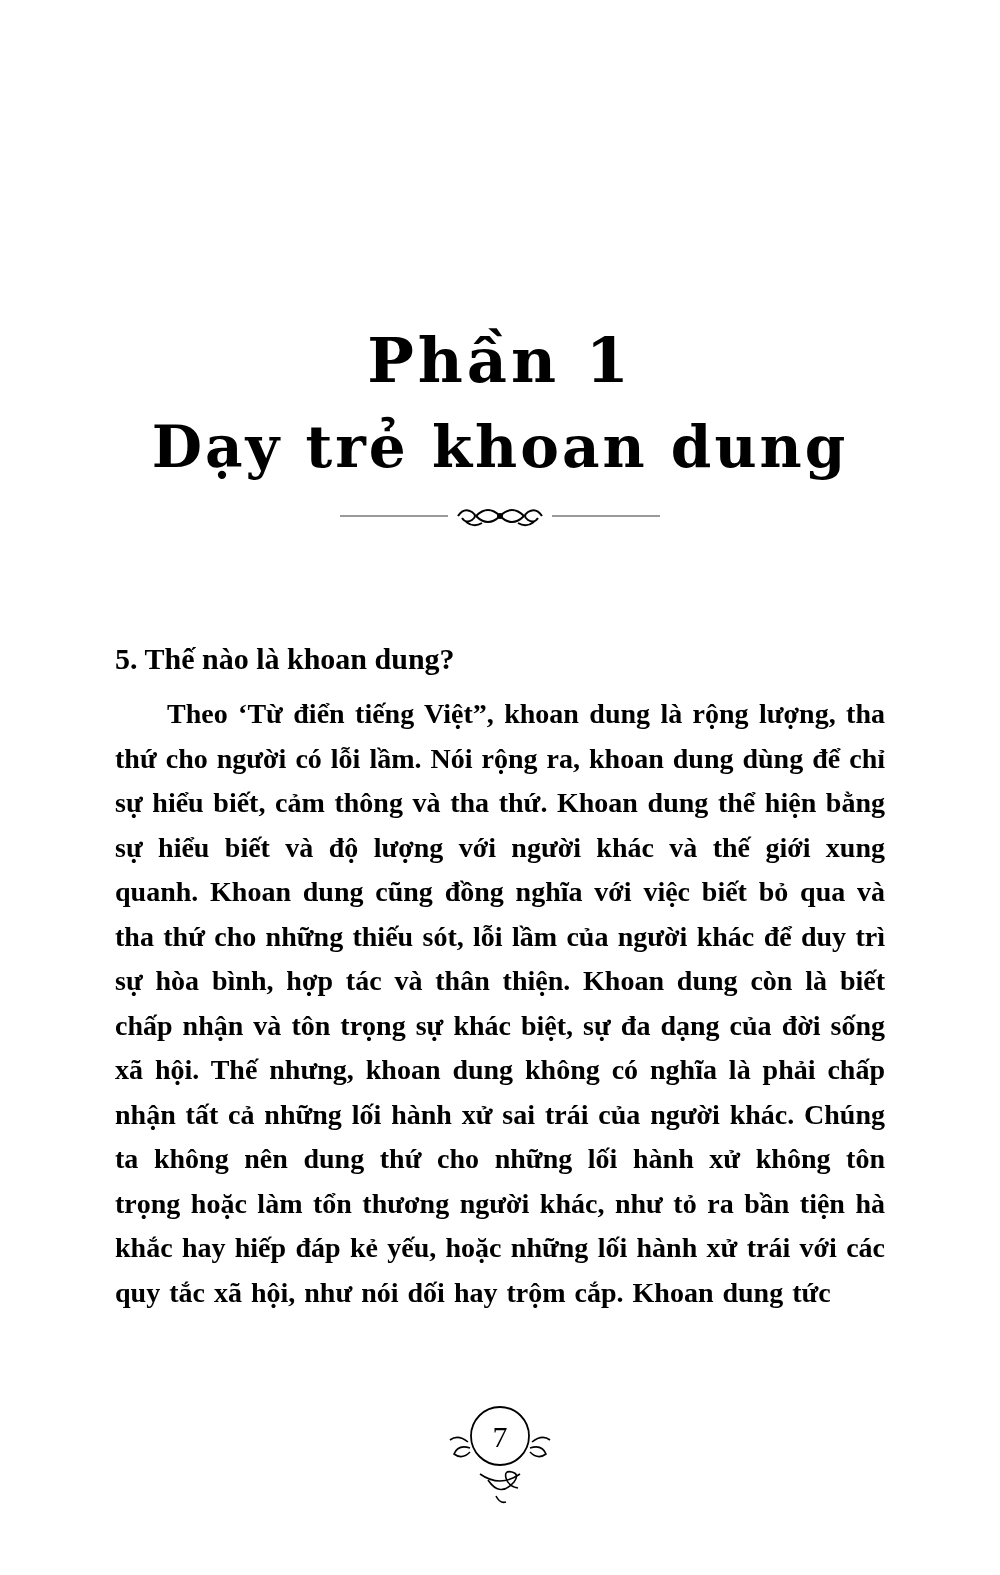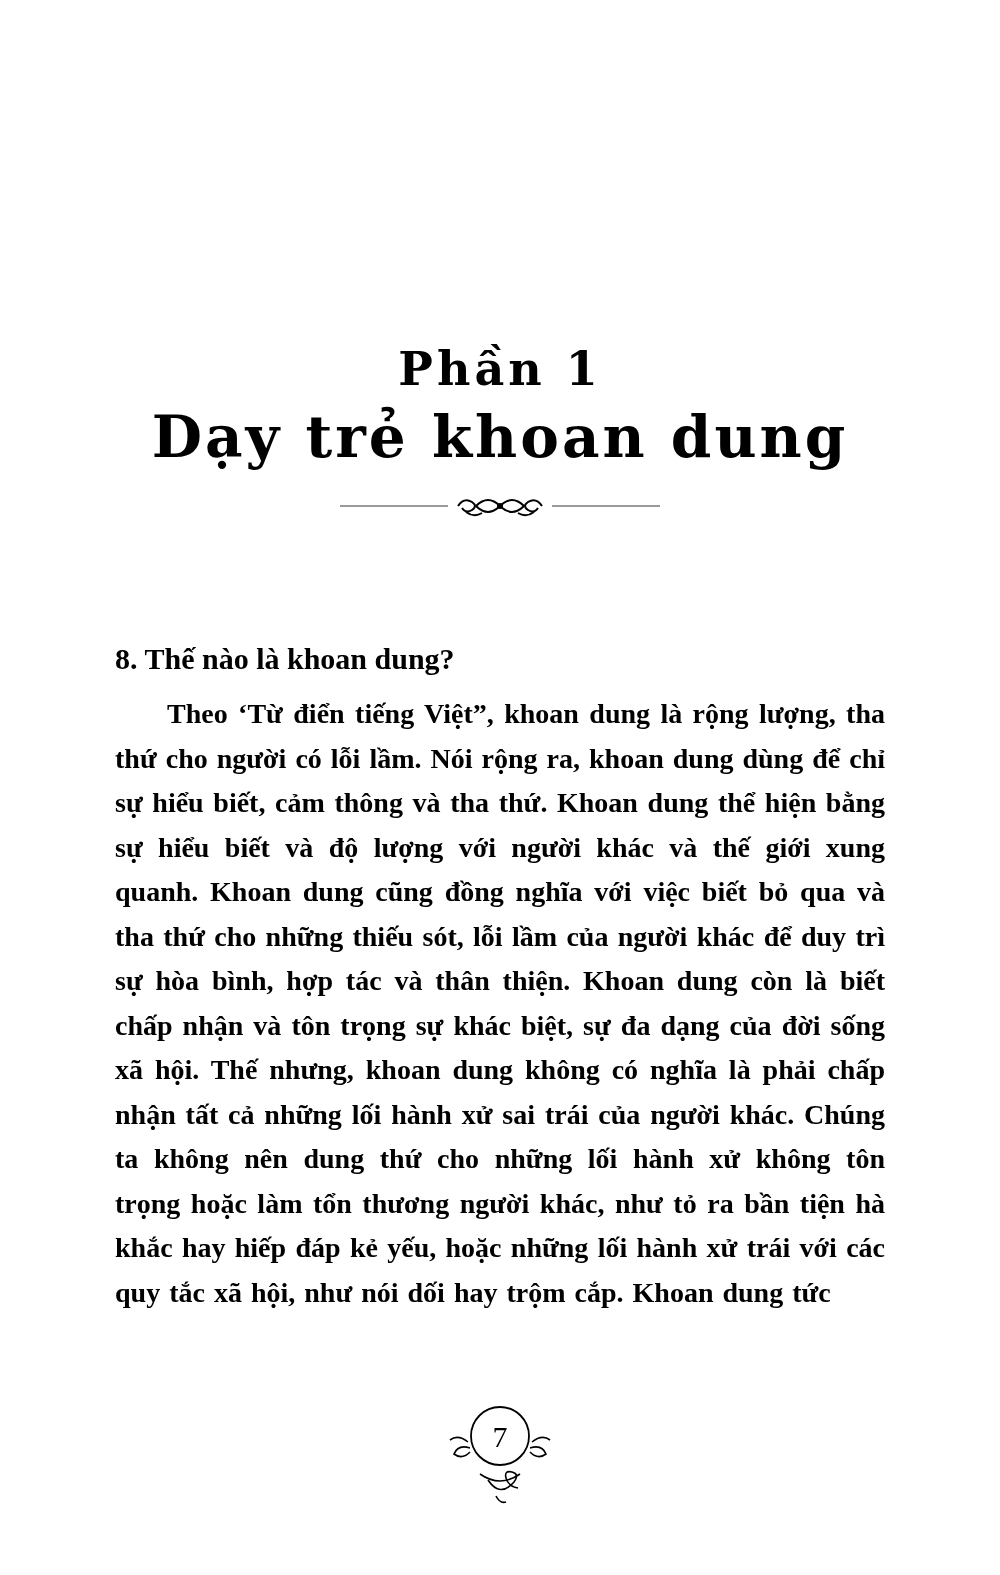--- a/index.html
+++ b/index.html
@@ -19,30 +19,30 @@
 
   
   .title-block {
     position: absolute;
     top: 330px;
     left: 0;
     width: 100%;
     text-align: center;
   }
   .part-title {
-    margin: 16px;
+    margin: 0;
     font-family: "DejaVu Serif", serif;
     font-weight: 900;
-    font-size: 46px;
+    font-size: 62px;
     letter-spacing: 4px;
     color: #000;
     line-height: 1.0;
   }
   .part-subtitle {
-    margin: 16px 0 0 0;
+    margin: 26px 0 0 0;
     font-family: "DejaVu Serif", serif;
     font-weight: 900;
     font-size: 58px;
     letter-spacing: 3px;
     color: #000;
     line-height: 1.0;
   }
   .divider {
     margin: 26px auto 0 auto;
     width: 320px;
@@ -122,21 +122,21 @@
           <path d="M136,14 q12,12 24,0 q12,-12 24,0"></path>
           <circle cx="160" cy="14" r="3" fill="#000" stroke="none"></circle>
           <path d="M126,20 q8,6 16,1"></path>
           <path d="M194,20 q-8,6 -16,1"></path>
         </g>
       </svg>
     </div>
   </header>
 
   <main>
-    <h3 class="section-heading">8. Thế nào là khoan dung?</h3>
+    <h3 class="section-heading">5. Thế nào là khoan dung?</h3>
 
     <p class="body-paragraph">Theo ‘Từ điển tiếng Việt”, khoan dung là rộng lượng, tha thứ cho người có lỗi lầm. Nói rộng ra, khoan dung dùng để chỉ sự hiểu biết, cảm thông và tha thứ. Khoan dung thể hiện bằng sự hiểu biết và độ lượng với người khác và thế giới xung quanh. Khoan dung cũng đồng nghĩa với việc biết bỏ qua và tha thứ cho những thiếu sót, lỗi lầm của người khác để duy trì sự hòa bình, hợp tác và thân thiện. Khoan dung còn là biết chấp nhận và tôn trọng sự khác biệt, sự đa dạng của đời sống xã hội. Thế nhưng, khoan dung không có nghĩa là phải chấp nhận tất cả những lối hành xử sai trái của người khác. Chúng ta không nên dung thứ cho những lối hành xử không tôn trọng hoặc làm tổn thương người khác, như tỏ ra bần tiện hà khắc hay hiếp đáp kẻ yếu, hoặc những lối hành xử trái với các quy tắc xã hội, như nói dối hay trộm cắp. Khoan dung tức</p>
   </main>
 
   <footer class="footer-ornament">
     <div class="ornament-wrap">
       <svg width="140" height="120" viewBox="0 0 140 120">
 
         <circle cx="70" cy="40" r="29" fill="#ffffff" stroke="#000" stroke-width="1.8"></circle>
 

